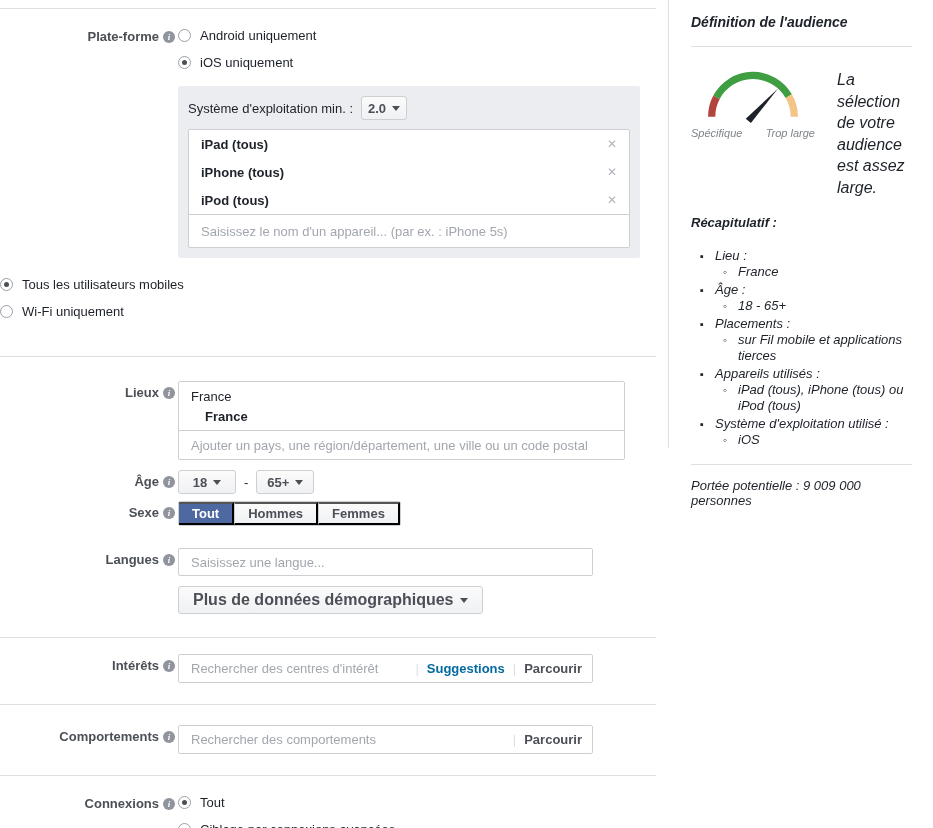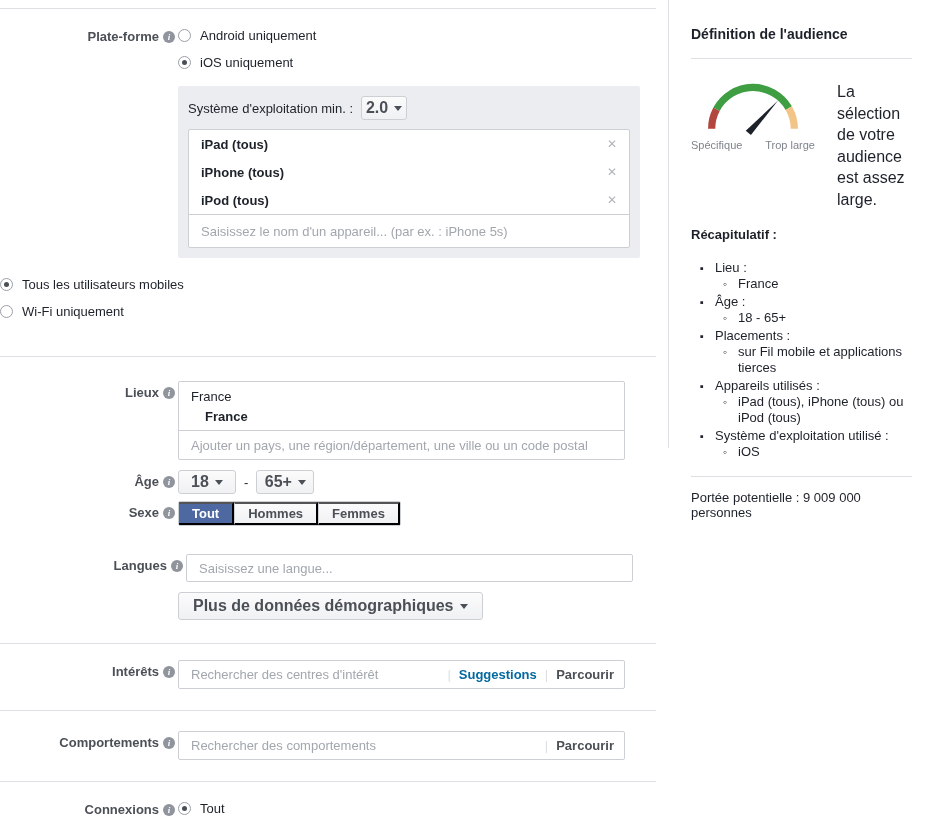--- a/index.html
+++ b/index.html
@@ -27,21 +27,21 @@
   .radio { width:13px; height:13px; border:1px solid #9aa0a8; border-radius:50%; background:#fff;
            margin-right:9px; position:relative; flex:0 0 13px; }
   .radio.checked::after { content:""; position:absolute; left:3px; top:3px; width:5px; height:5px;
                           border-radius:50%; background:#4b4f56; }
 
   
   .gray-panel { margin-top:14px; width:462px; background:#ebedf0; padding:10px; border-radius:2px; }
   .os-row { display:flex; align-items:center; height:24px; margin-bottom:9px; color:#1d2129; }
   .dd-btn { display:inline-flex; align-items:center; justify-content:center; gap:6px;
             background:linear-gradient(#fbfbfc,#f0f1f3); border:1px solid #ccd0d5; border-radius:3px;
-            font-weight:bold; color:#4b4f56; font-size:16px; cursor:pointer;
+            font-weight:bold; color:#4b4f56; font-size:13px; cursor:pointer;
             font-family:"Liberation Sans",sans-serif; }
   .dd-btn.os { height:24px; min-width:46px; margin-left:8px; }
   .caret { width:0; height:0; border-left:4px solid transparent; border-right:4px solid transparent;
            border-top:5px solid #4b4f56; display:inline-block; }
   .device-box { background:#fff; border:1px solid #ccd0d5; border-radius:2px; }
   .device-row { display:flex; align-items:center; height:28px; padding:0 12px; font-weight:bold; }
   .device-row .spacer { flex:1; }
   .remove-x { color:#b0b5bc; font-size:12px; cursor:pointer; line-height:1; }
   .remove-x::before { content:"✕"; }
   .device-input-row { border-top:1px solid #ccd0d5; }
@@ -67,22 +67,22 @@
   .age-dash { color:#1d2129; }
 
   .sec-sexe { margin-top:7px; }
   .seg { display:inline-flex; border:1px solid #ccd0d5; border-radius:2px; overflow:hidden; height:25px; }
   .seg-btn { display:flex; align-items:center; justify-content:center; padding:0 13px; font-weight:bold;
              color:#4b4f56; background:linear-gradient(#fbfbfc,#f0f1f3); border-left:1px solid #ccd0d5;
              font-size:13px; cursor:pointer; font-family:"Liberation Sans",sans-serif; }
   .seg-btn:first-child { border-left:none; }
   .seg-btn.active { background:#4e69a2; color:#fff; }
 
-  .sec-langues { margin-top:28px;justify-content:center; }
-  .input-shell { width:447px; height:28px; border:1px solid #ccd0d5; border-radius:2px; background:#fff;
+  .sec-langues { margin-top:22px; }
+  .input-shell { width:415px; height:28px; border:1px solid #ccd0d5; border-radius:2px; background:#fff;
                  display:flex; align-items:center; }
   .input-shell .text-input { height:100%; }
 
   .sec-more { margin-top:10px; }
   .dd-btn.more { height:28px; padding:0 14px; font-size:16px; }
 
   .rule.r3 { margin-top:23px; }
   .sec-interests { margin-top:16px; }
   .input-shell.tall { height:29px; }
   .shell-links { display:flex; align-items:center; gap:8px; padding-right:10px; white-space:nowrap; }
@@ -90,21 +90,21 @@
   .link-muted { color:#0369a1; font-weight:bold; cursor:default; }
   .link-strong { color:#4b4f56; font-weight:bold; cursor:pointer; }
 
   .rule.r4 { margin-top:21px; }
   .sec-behaviors { margin-top:20px; }
   .rule.r5 { margin-top:21px; }
   .sec-connections { margin-top:16px; }
 
   
   .sidebar { position:absolute; left:668px; top:0; width:265px; height:448px;
-             border-left:1px solid #dddfe2; padding:12px 21px 0 22px; }
+             border-left:1px solid #dddfe2; padding:0 21px 0 22px;font-style:italic; }
   .sb-title { font-size:14px; font-weight:bold; color:#1d2129; margin-top:14px; }
   .sb-rule { border:none; border-top:1px solid #dddfe2; margin-top:16px; }
   .gauge-wrap { display:flex; margin-top:16px; gap:22px; }
   .gauge-col { width:124px; flex:0 0 124px; }
   .gauge-svg { display:block; margin:0 auto; }
   .gauge-labels { display:flex; justify-content:space-between; font-size:11px; color:#7f848b; margin-top:2px; }
   .status-text { flex:1; font-size:16px; line-height:1.35; color:#1d2129; padding-top:6px; }
   .sb-subtitle { font-weight:bold; margin-top:16px; color:#1d2129; }
   .summary { list-style:none; margin-top:18px; }
   .summary > li { margin-bottom:2px; }

